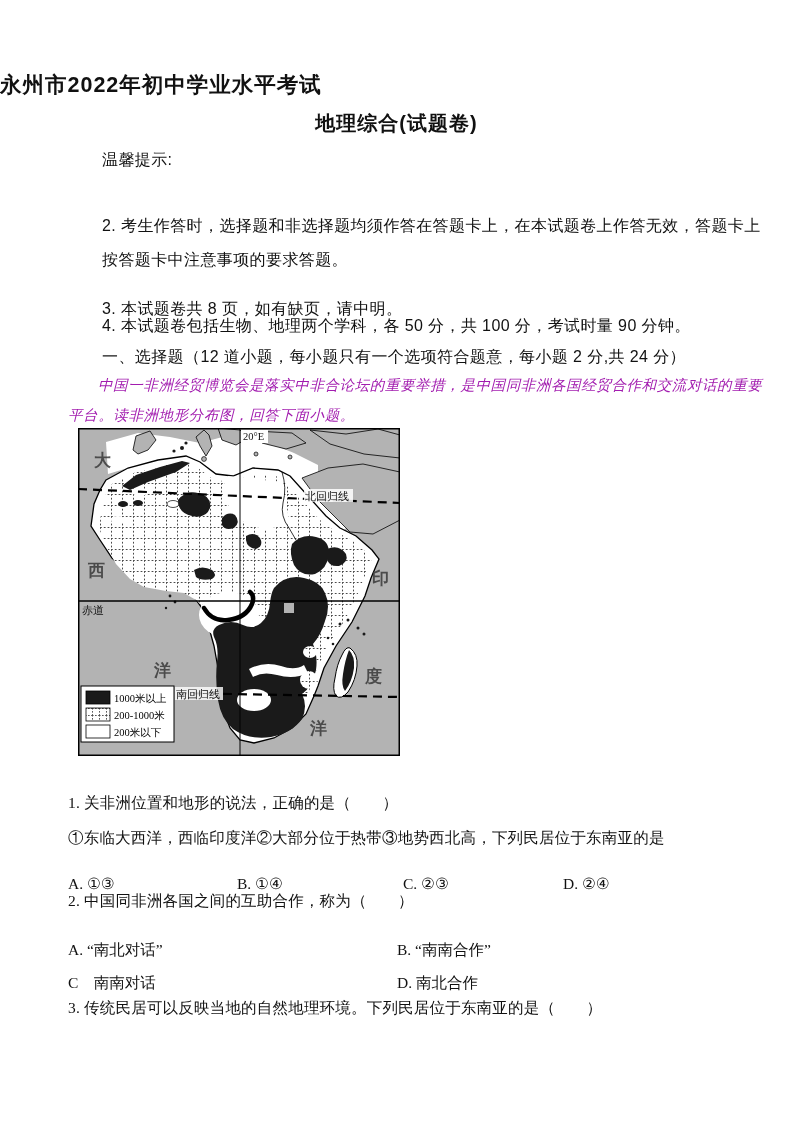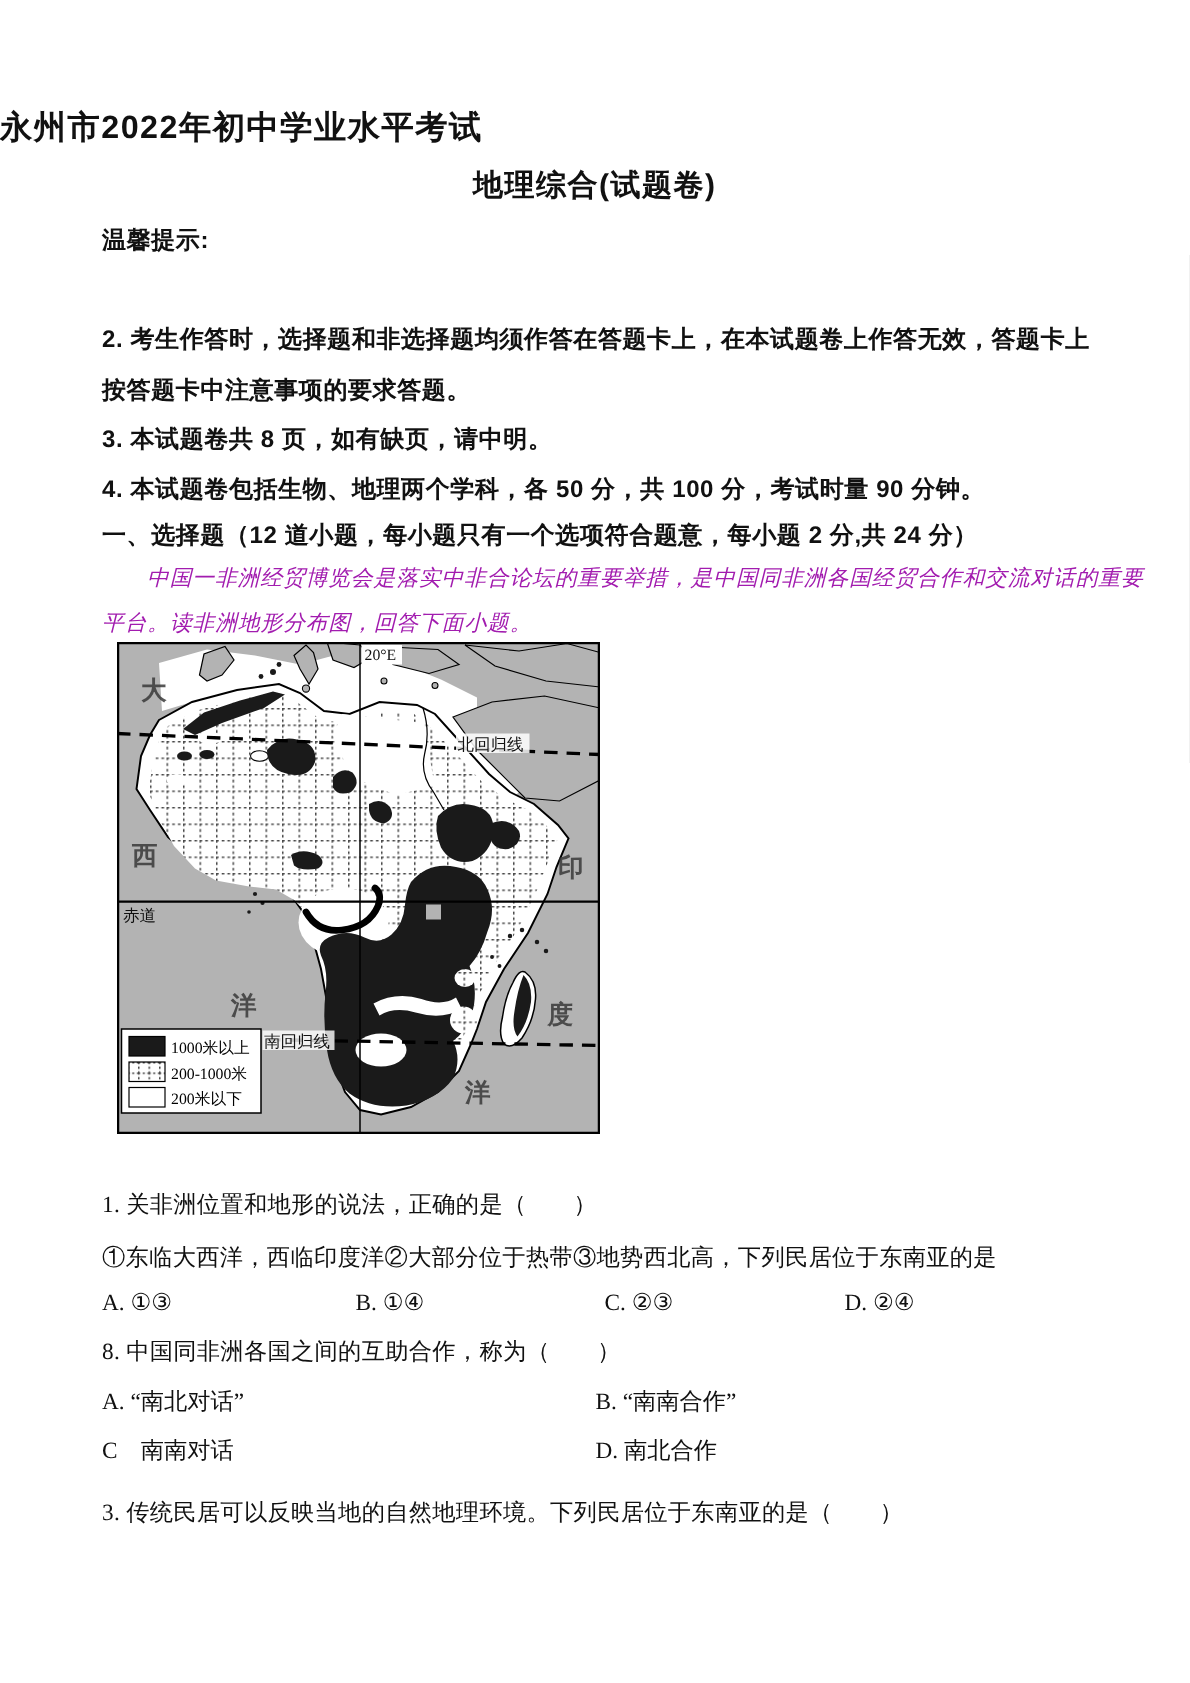--- a/index.html
+++ b/index.html
@@ -5,40 +5,40 @@
   html,body{margin:0;padding:0;background:#e8e8e8;}
   #page{position:relative;width:793px;height:1122px;margin:0 auto;background:#ffffff;
         font-family:"Liberation Serif","DejaVu Serif",serif;color:#111;overflow:hidden;}
   .line{position:absolute;left:68px;white-space:nowrap;}
   .title{position:absolute;top:70px;left:0;width:793px;text-align:left;
          font-family:"Liberation Sans","DejaVu Sans",sans-serif;
          font-weight:700;font-size:21.5px;letter-spacing:1px;}
   .subtitle{position:absolute;top:110px;left:0;width:793px;text-align:center;
          font-family:"Liberation Sans","DejaVu Sans",sans-serif;
          font-weight:700;font-size:20px;letter-spacing:1px;}
-  .b{font-family:"Liberation Sans","DejaVu Sans",sans-serif;font-weight:700;
-     font-size:16px;letter-spacing:0.4px;}
+  .b{font-family:"Liberation Sans","DejaVu Sans",sans-serif;font-weight:400;
+     font-size:16px;letter-spacing:0.4px;margin-left:34px;}
   .k{font-size:14.5px;font-style:italic;letter-spacing:0.6px;color:#a21caf;}
   .q{font-size:15.5px;letter-spacing:0.2px;}
-  .opt{position:absolute;white-space:nowrap;font-size:15.5px;}
+  .opt{position:absolute;white-space:nowrap;font-size:15.5px;margin-top:16px;}
   .mapwrap{position:absolute;top:428px;left:78px;width:322px;height:328px;}
   svg text{font-family:"Liberation Serif","DejaVu Serif",serif;}
 </style>
 </head>
 <body>
 
 <div id="page">
 
   <div class="title">永州市2022年初中学业水平考试</div>
   <div class="subtitle">地理综合(试题卷)</div>
 
   <div class="b line" style="top:150px">温馨提示:</div>
   <div class="b line" style="top:216px">2. 考生作答时，选择题和非选择题均须作答在答题卡上，在本试题卷上作答无效，答题卡上</div>
   <div class="b line" style="top:250px">按答题卡中注意事项的要求答题。</div>
-  <div class="b line" style="top:283px">3. 本试题卷共 8 页，如有缺页，请中明。</div>
+  <div class="b line" style="top:299px">3. 本试题卷共 8 页，如有缺页，请中明。</div>
   <div class="b line" style="top:316px">4. 本试题卷包括生物、地理两个学科，各 50 分，共 100 分，考试时量 90 分钟。</div>
   <div class="b line" style="top:347px">一、选择题（12 道小题，每小题只有一个选项符合题意，每小题 2 分,共 24 分）</div>
 
   <div class="k line" style="top:376px;left:98px">中国一非洲经贸博览会是落实中非合论坛的重要举措，是中国同非洲各国经贸合作和交流对话的重要</div>
   <div class="k line" style="top:406px">平台。读非洲地形分布图，回答下面小题。</div>
 
   <div class="mapwrap">
     <svg viewBox="0 0 322 328" width="322" height="328">
       <defs>
         <pattern id="grid" width="11" height="11" patternUnits="userSpaceOnUse">
@@ -163,21 +163,21 @@
     </svg>
   </div>
 
   <div class="q line" style="top:793px">1. 关非洲位置和地形的说法，正确的是（　　）</div>
   <div class="q line" style="top:828px">①东临大西洋，西临印度洋②大部分位于热带③地势西北高，下列民居位于东南亚的是</div>
   <span class="opt" style="top:859px;left:68px">A. ①③</span>
   <span class="opt" style="top:859px;left:237px">B. ①④</span>
   <span class="opt" style="top:859px;left:403px">C. ②③</span>
   <span class="opt" style="top:859px;left:563px">D. ②④</span>
 
-  <div class="q line" style="top:891px">8. 中国同非洲各国之间的互助合作，称为（　　）</div>
+  <div class="q line" style="top:891px">2. 中国同非洲各国之间的互助合作，称为（　　）</div>
   <span class="opt" style="top:924px;left:68px">A. “南北对话”</span>
   <span class="opt" style="top:924px;left:397px">B. “南南合作”</span>
   <span class="opt" style="top:957px;left:68px">C　南南对话</span>
   <span class="opt" style="top:957px;left:397px">D. 南北合作</span>
 
   <div class="q line" style="top:998px">3. 传统民居可以反映当地的自然地理环境。下列民居位于东南亚的是（　　）</div>
 
 </div>
 
 </body></html>

